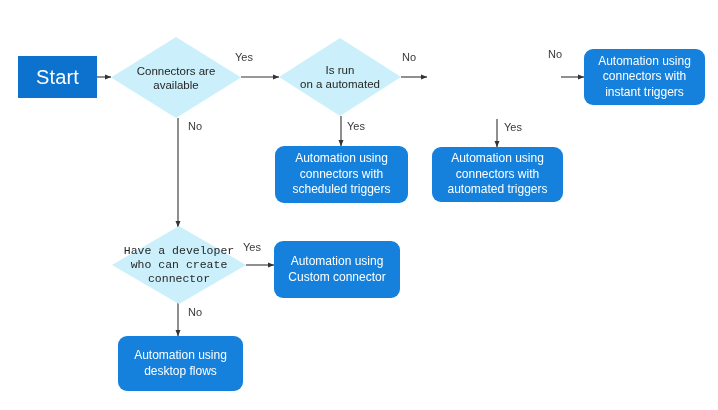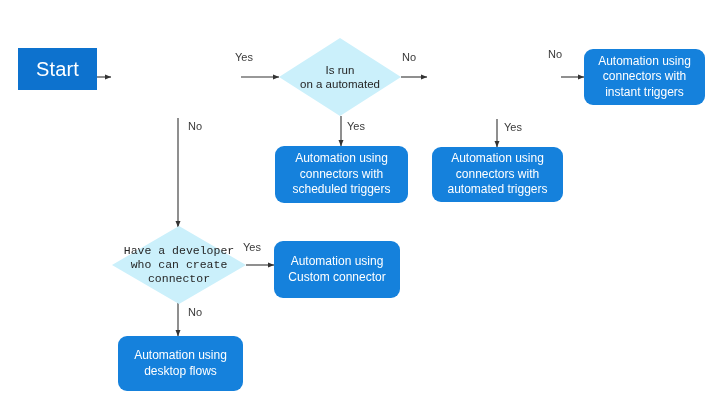--- a/index.html
+++ b/index.html
@@ -115,24 +115,29 @@
       <line x1="341" y1="116" x2="341" y2="146"></line>
 
       <line x1="497" y1="119" x2="497" y2="147"></line>
 
       <line x1="246" y1="265" x2="274" y2="265"></line>
 
       <line x1="178" y1="303" x2="178" y2="336"></line>
     </g>
   </svg>
 
-  <div class="start-box" style="left:18px; top:48px; width:79px; height:42px;">
+  <div class="start-box" style="left:18px; top:56px; width:79px; height:42px;">
     <span>Start</span>
   </div>
 
+  <div class="diamond" style="left:111px; top:37px; width:130px; height:81px;">
+    <div class="shape"></div>
+    <div class="dtext">Connectors  are
+available</div>
+  </div>
 
   <div class="diamond" style="left:279px; top:38px; width:122px; height:78px;">
     <div class="shape"></div>
     <div class="dtext">Is run
 on a automated</div>
   </div>
 
 
   <div class="diamond" style="left:112px; top:226px; width:134px; height:78px;font-family:Liberation Mono, monospace;">
     <div class="shape"></div>

